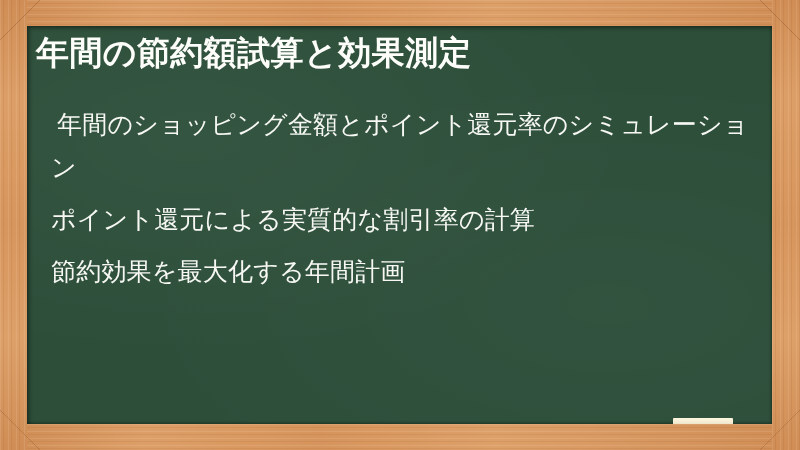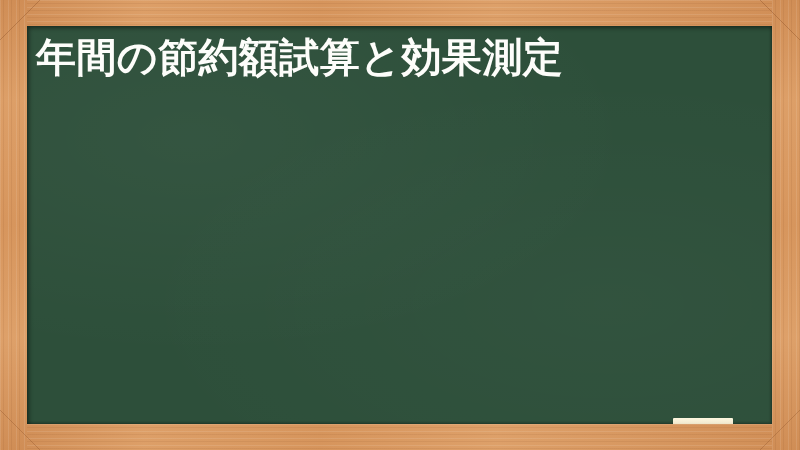--- a/index.html
+++ b/index.html
@@ -97,21 +97,21 @@
       inset -1px -1px 3px rgba(0,0,0,0.30);
     overflow:hidden;
   }
 
   
   #title {
     position:absolute;
     left:9px;
     top:7px;
     width:720px;
-    font-size:40px;
+    font-size:33px;
     line-height:1.24;
     color:#fdfdfa;
     letter-spacing:0.4px;
     white-space:nowrap;
   }
 
   #bullets {
     position:absolute;
     left:24px;
     top:77px;
@@ -151,17 +151,22 @@
 
   <div id="miter-tl" class="miter"></div>
   <div id="miter-tr" class="miter"></div>
   <div id="miter-bl" class="miter"></div>
   <div id="miter-br" class="miter"></div>
 
   <div id="board">
 
     <h1 id="title">年間の節約額試算と効果測定</h1>
 
+    <ul id="bullets">
+      <li class="bullet">年間のショッピング金額とポイント還元率のシミュレーション</li>
+      <li class="bullet">ポイント還元による実質的な割引率の計算</li>
+      <li class="bullet">節約効果を最大化する年間計画</li>
+    </ul>
 
     <div id="chalk"></div>
 
   </div>
 </div>
 
 </body></html>

